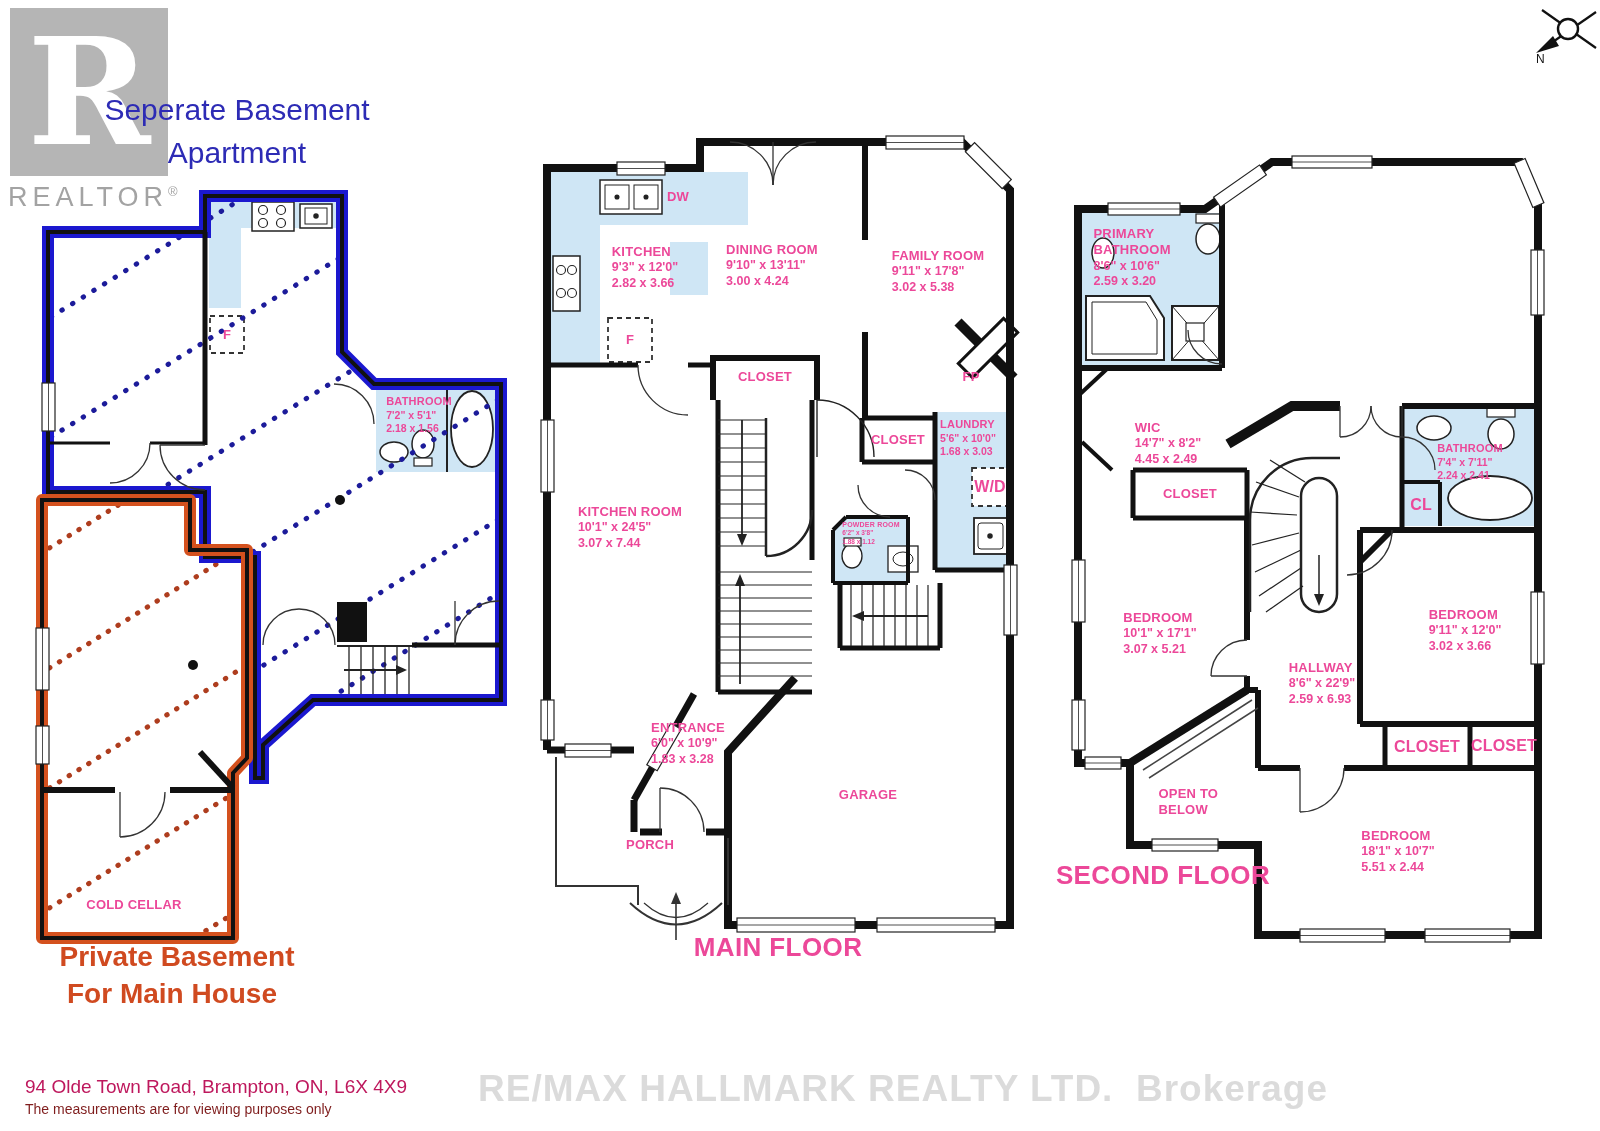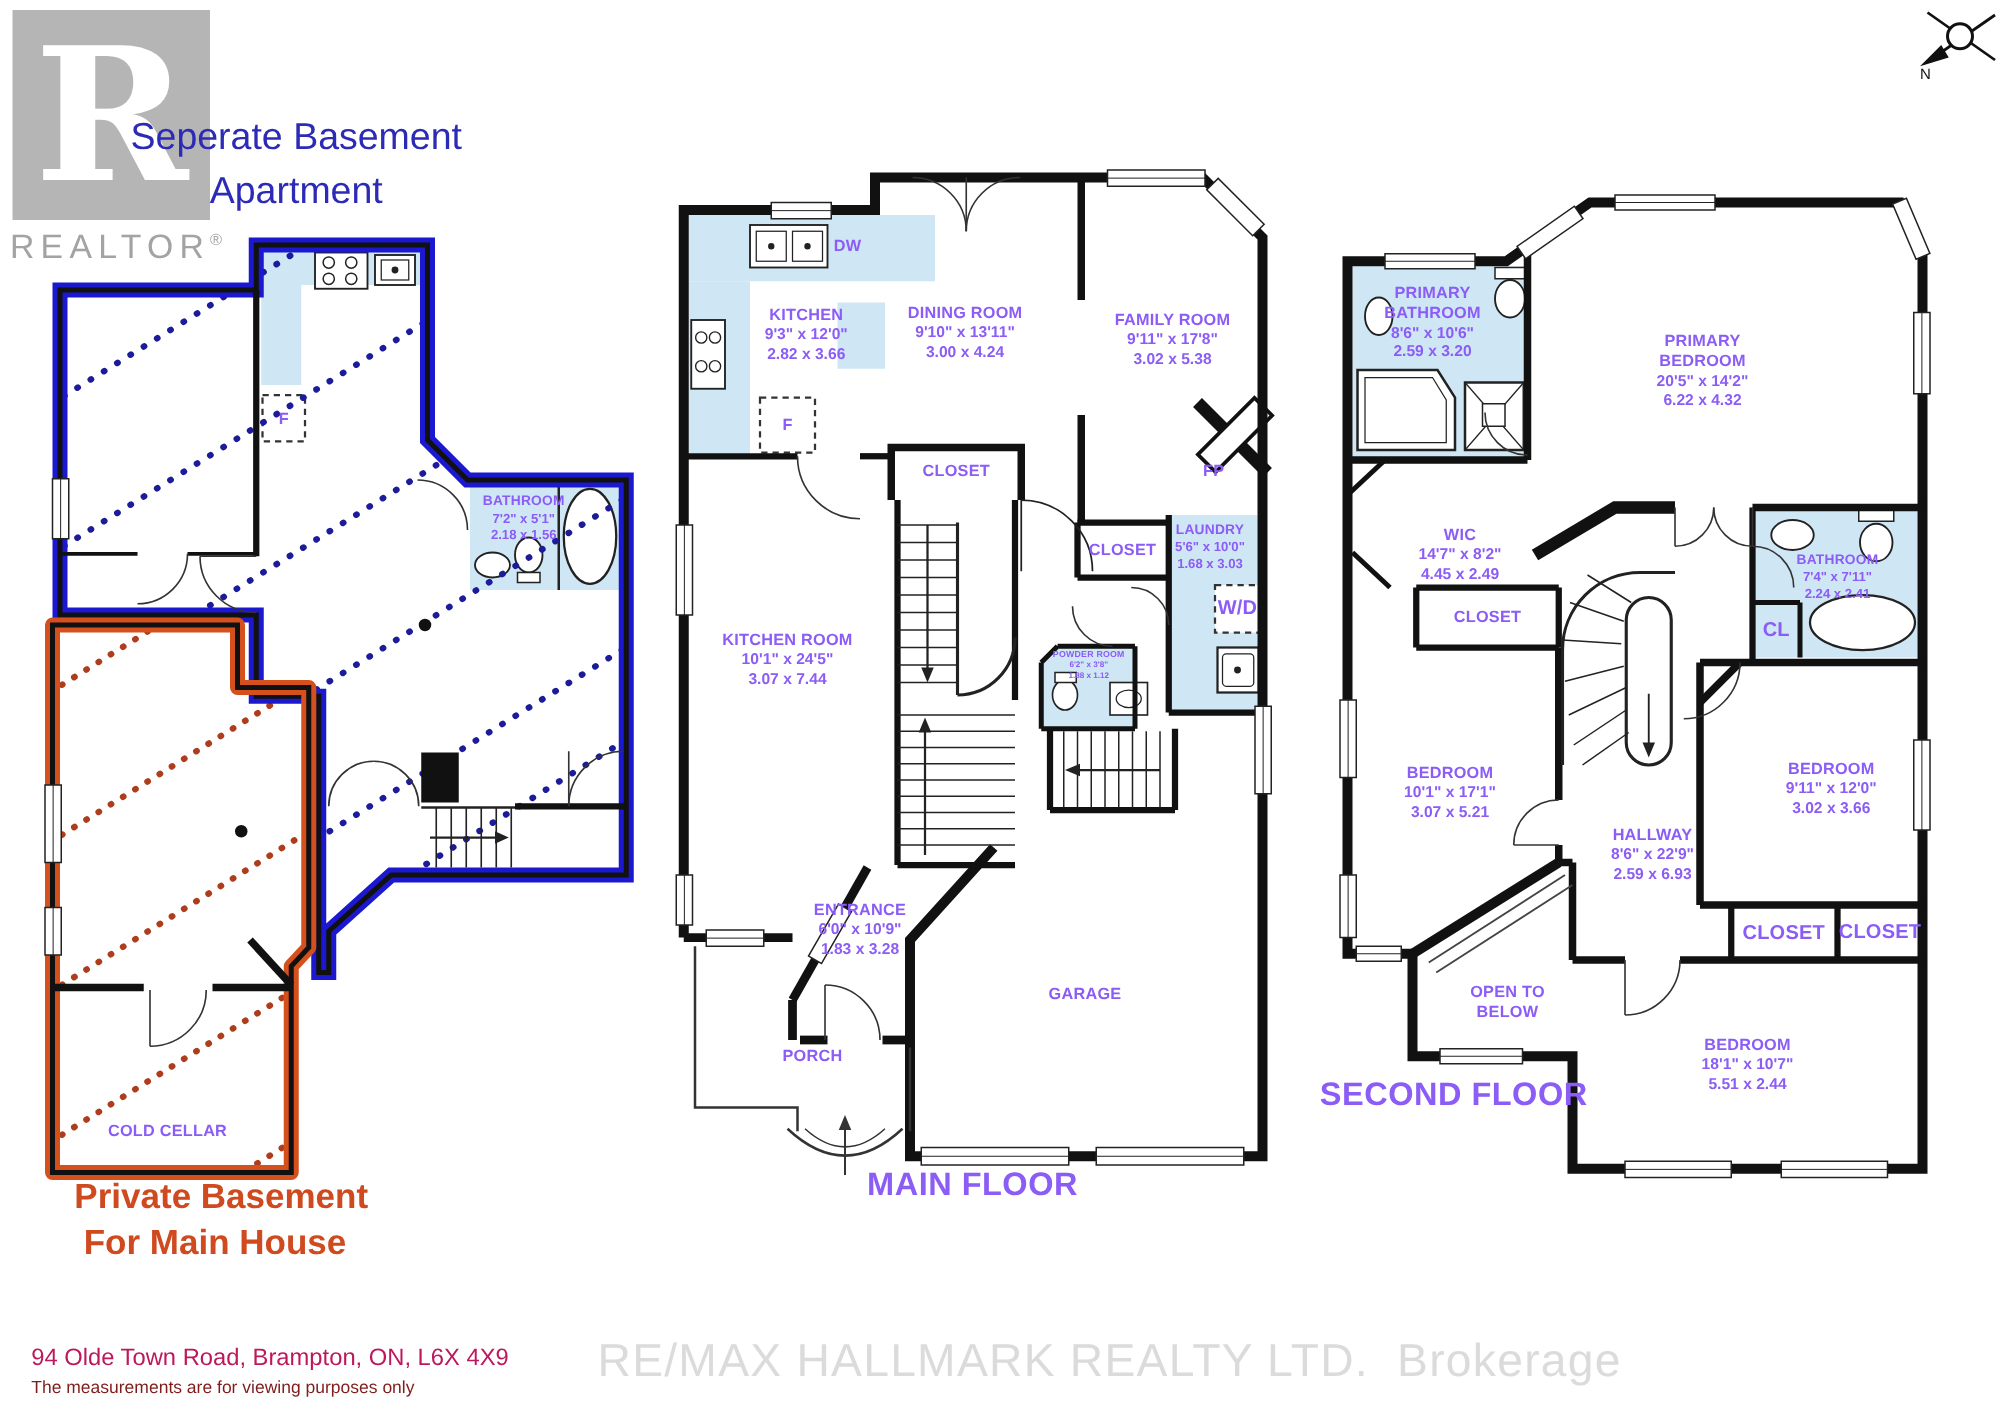--- a/index.html
+++ b/index.html
@@ -1,19 +1,19 @@
 <!DOCTYPE html>
 <html style="--wall: #111111; --wet_area: #cfe6f5; --apartment_outline: #1b18cf; --apartment_hatch: #1c1b9a; --private_outline: #d4511e; --private_hatch: #ae3d1e; --title_blue: #2d2bb5; --title_orange: #d04a20; --logo_gray: #b5b5b5; --watermark_gray: #c4c4c4;"><head>
 <meta charset="utf-8">
 <style>
   html,body{margin:0;padding:0;background:#fff;}
   body{font-family:"Liberation Sans", sans-serif;}
   #stage{position:relative;width:1600px;height:1131px;background:#fff;overflow:hidden;}
   #planart{position:absolute;left:0;top:0;z-index:1;}
-  .lbl{position:absolute;transform:translate(-50%,-50%);text-align:center;color:#8b5cf6;
+  .lbl{position:absolute;transform:translate(-50%,-50%);text-align:left;color:#ec4899;
        font-weight:700;white-space:nowrap;line-height:1.25;z-index:3;}
   .lbl .nm{display:block;font-size:13px;letter-spacing:.2px;}
   .lbl .dm{display:block;font-size:12.5px;}
   .sm .nm{font-size:11px}.sm .dm{font-size:10.5px}
   .tiny{line-height:1.35}.tiny .nm{font-size:7px}.tiny .dm{font-size:6.5px}
   .tag .nm{font-size:13px}
   .tag-sm .nm{font-size:16px}
   .wrap{white-space:normal}
   .w95{width:95px}.w105{width:105px}.w120{width:120px}
   .floorlbl{font-size:26px;font-weight:600;letter-spacing:.4px}
@@ -22,21 +22,21 @@
   .title-orange{position:absolute;transform:translate(-50%,-50%);color:var(--title_orange,#d04a20);
        font-size:28px;font-weight:700;white-space:nowrap;z-index:4;}
   .logo-box{position:absolute;left:10px;top:8px;width:158px;height:168px;background:var(--logo_gray,#b5b5b5);
        z-index:2;display:flex;align-items:center;justify-content:center;}
   .logo-r{font-family:"DejaVu Serif",serif;font-size:148px;line-height:1;color:#fff;font-weight:700;}
   .logo-text{position:absolute;left:8px;top:182px;font-size:27px;color:#a3a3a3;letter-spacing:5px;z-index:2;}
   .logo-text sup{font-size:13px;letter-spacing:0;}
   .addr{position:absolute;left:25px;top:1076px;font-size:19px;color:#be185d;z-index:3;}
   .disc{position:absolute;left:25px;top:1101px;font-size:14px;color:#7f1d1d;z-index:3;}
   .wm{position:absolute;left:478px;top:1068px;font-size:37px;color:#c4c4c4;opacity:.6;
-      letter-spacing:1px;white-space:pre;font-weight:400;text-shadow:0 0 5px #fff;z-index:2;text-align:right;}
+      letter-spacing:1px;white-space:pre;font-weight:700;text-shadow:0 0 5px #fff;z-index:2;text-align:right;}
   .n-label{position:absolute;left:1536px;top:52px;font-size:12px;color:#111;z-index:3;font-weight:400;}
 </style>
 </head>
 <body>
 
 <div id="stage">
 
 <svg id="planart" width="1600" height="1131" viewBox="0 0 1600 1131">
   <defs>
     <clipPath id="clipApt">
@@ -504,25 +504,20 @@
 <div class="lbl tag" style="left:868px;top:795px">
   <span class="nm">GARAGE</span>
 </div>
 <div class="lbl floorlbl" style="left:778px;top:947px">MAIN FLOOR</div>
 
 <div class="lbl wrap w105" style="left:1146px;top:258px">
   <span class="nm">PRIMARY BATHROOM</span>
   <span class="dm">8'6" x 10'6"</span>
   <span class="dm">2.59 x 3.20</span>
 </div>
-<div class="lbl wrap w120" style="left:1362px;top:297px">
-  <span class="nm">PRIMARY BEDROOM</span>
-  <span class="dm">20'5" x 14'2"</span>
-  <span class="dm">6.22 x 4.32</span>
-</div>
 <div class="lbl" style="left:1168px;top:444px">
   <span class="nm">WIC</span>
   <span class="dm">14'7" x 8'2"</span>
   <span class="dm">4.45 x 2.49</span>
 </div>
 <div class="lbl tag" style="left:1190px;top:494px">
   <span class="nm">CLOSET</span>
 </div>
 <div class="lbl sm" style="left:1470px;top:462px">
   <span class="nm">BATHROOM</span>

